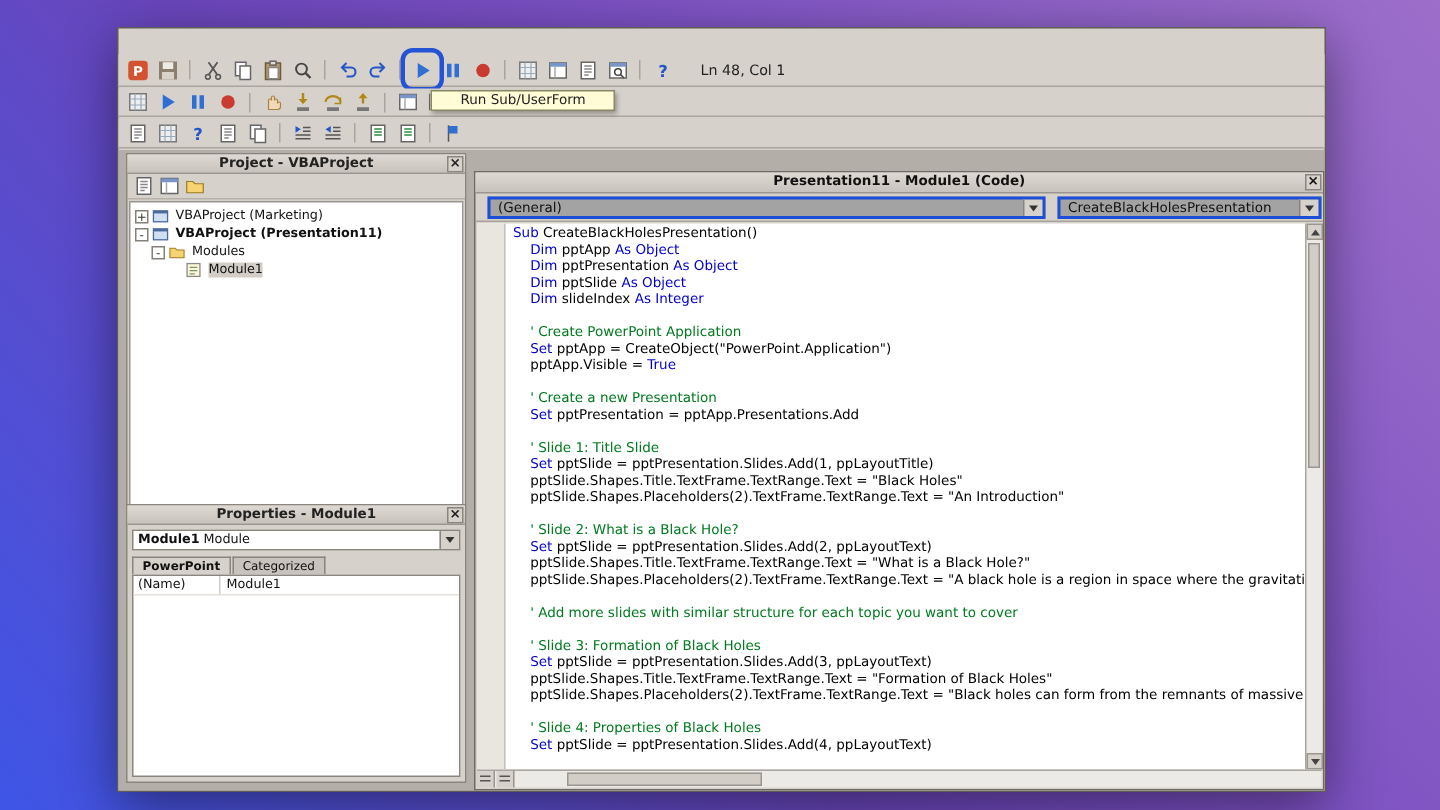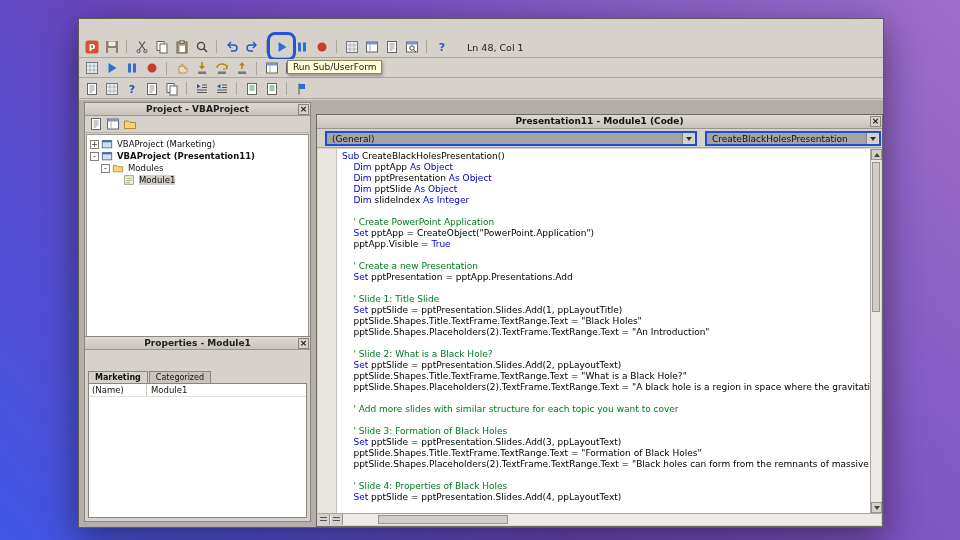--- a/index.html
+++ b/index.html
@@ -15,21 +15,21 @@
   .win-title{position:absolute;left:500px;top:2px;font-size:10px;font-weight:bold;color:#222;white-space:nowrap;}
   .toolbar{position:absolute;left:0;right:0;display:flex;align-items:center;gap:3px;padding:0 4px;background:#d6d2cb;border-bottom:1px solid #aaa69f;}
   .tb1{top:17px;height:22px;}
   .tb2{top:40px;height:19px;}
   .tb3{top:60px;height:20px;}
   .tb-icon{width:17px;height:17px;display:inline-flex;align-items:center;justify-content:center;border-radius:2px;flex:none;}
   .tb-icon svg{width:14px;height:14px;display:block;}
   .tb-icon.hl{outline:3px solid #2553d6;outline-offset:3px;}
   .tb-sep{width:1px;height:13px;background:#a9a59e;margin:0 3px;flex:none;}
   .status{position:absolute;left:388px;top:23px;font-size:9.5px;color:#222;z-index:5;}
-  .tooltip{position:absolute;left:208px;top:41px;background:#fffcd6;border:1px solid #8a8764;padding:1px 5px;font-size:9px;color:#222;box-shadow:1px 2px 3px rgba(0,0,0,.3);z-index:40;white-space:nowrap;}
+  .tooltip{position:absolute;left:208px;top:41px;background:#fffcd6;border:1px solid #8a8764;padding:1px 19px;font-size:9px;color:#222;box-shadow:1px 2px 3px rgba(0,0,0,.3);z-index:40;white-space:nowrap;}
   .client{position:absolute;left:0;top:81px;right:0;bottom:0;background:#b3afa8;}
   .panel{position:absolute;background:#d6d2cb;border:1px solid #8a867f;}
   .project-panel{left:5px;top:2px;width:227px;height:242px;}
   .properties-panel{left:5px;top:236px;width:227px;height:186px;}
   .panel-header{position:relative;height:13px;background:linear-gradient(#dedad3,#c7c3bc);border-bottom:1px solid #9a968f;text-align:center;font-size:9px;font-weight:bold;color:#222;line-height:12px;}
   .panel-close{position:absolute;right:1px;top:1px;width:11px;height:11px;border:1px solid #8a867f;background:#d6d2cb;font-size:9px;line-height:8px;text-align:center;cursor:default;}
   .proj-toolbar{height:17px;display:flex;align-items:center;gap:2px;padding:0 3px;border-bottom:1px solid #b5b1aa;}
   .proj-toolbar .tb-icon{width:15px;height:15px;}
   .tree{position:absolute;left:1px;right:1px;top:31px;bottom:1px;background:#fff;border:1px solid #9a968f;overflow:hidden;font-size:8.5px;padding-top:3px;}
   .tree-row{display:flex;align-items:center;height:12px;white-space:nowrap;}
@@ -398,22 +398,28 @@
               <span class="tree-label">Module1</span>
             </div>
           </div>
       </div>
 
       <div class="panel properties-panel">
         <div class="panel-header">
           <span>Properties - Module1</span>
           <span class="panel-close">×</span>
         </div>
+        <div class="obj-dd">
+          <b>Module1</b>&nbsp;<span>Module</span>
+          <span class="arrow-btn">
+              <i class="tri"></i>
+            </span>
+        </div>
         <div class="prop-tabs">
-            <span class="prop-tab active">Marketing</span>
+            <span class="prop-tab active">PowerPoint</span>
             <span class="prop-tab">Categorized</span>
           </div>
         <div class="prop-grid">
             <div class="prop-row">
               <span class="prop-name">(Name)</span>
               <span class="prop-value">Module1</span>
             </div>
           </div>
       </div>
 

